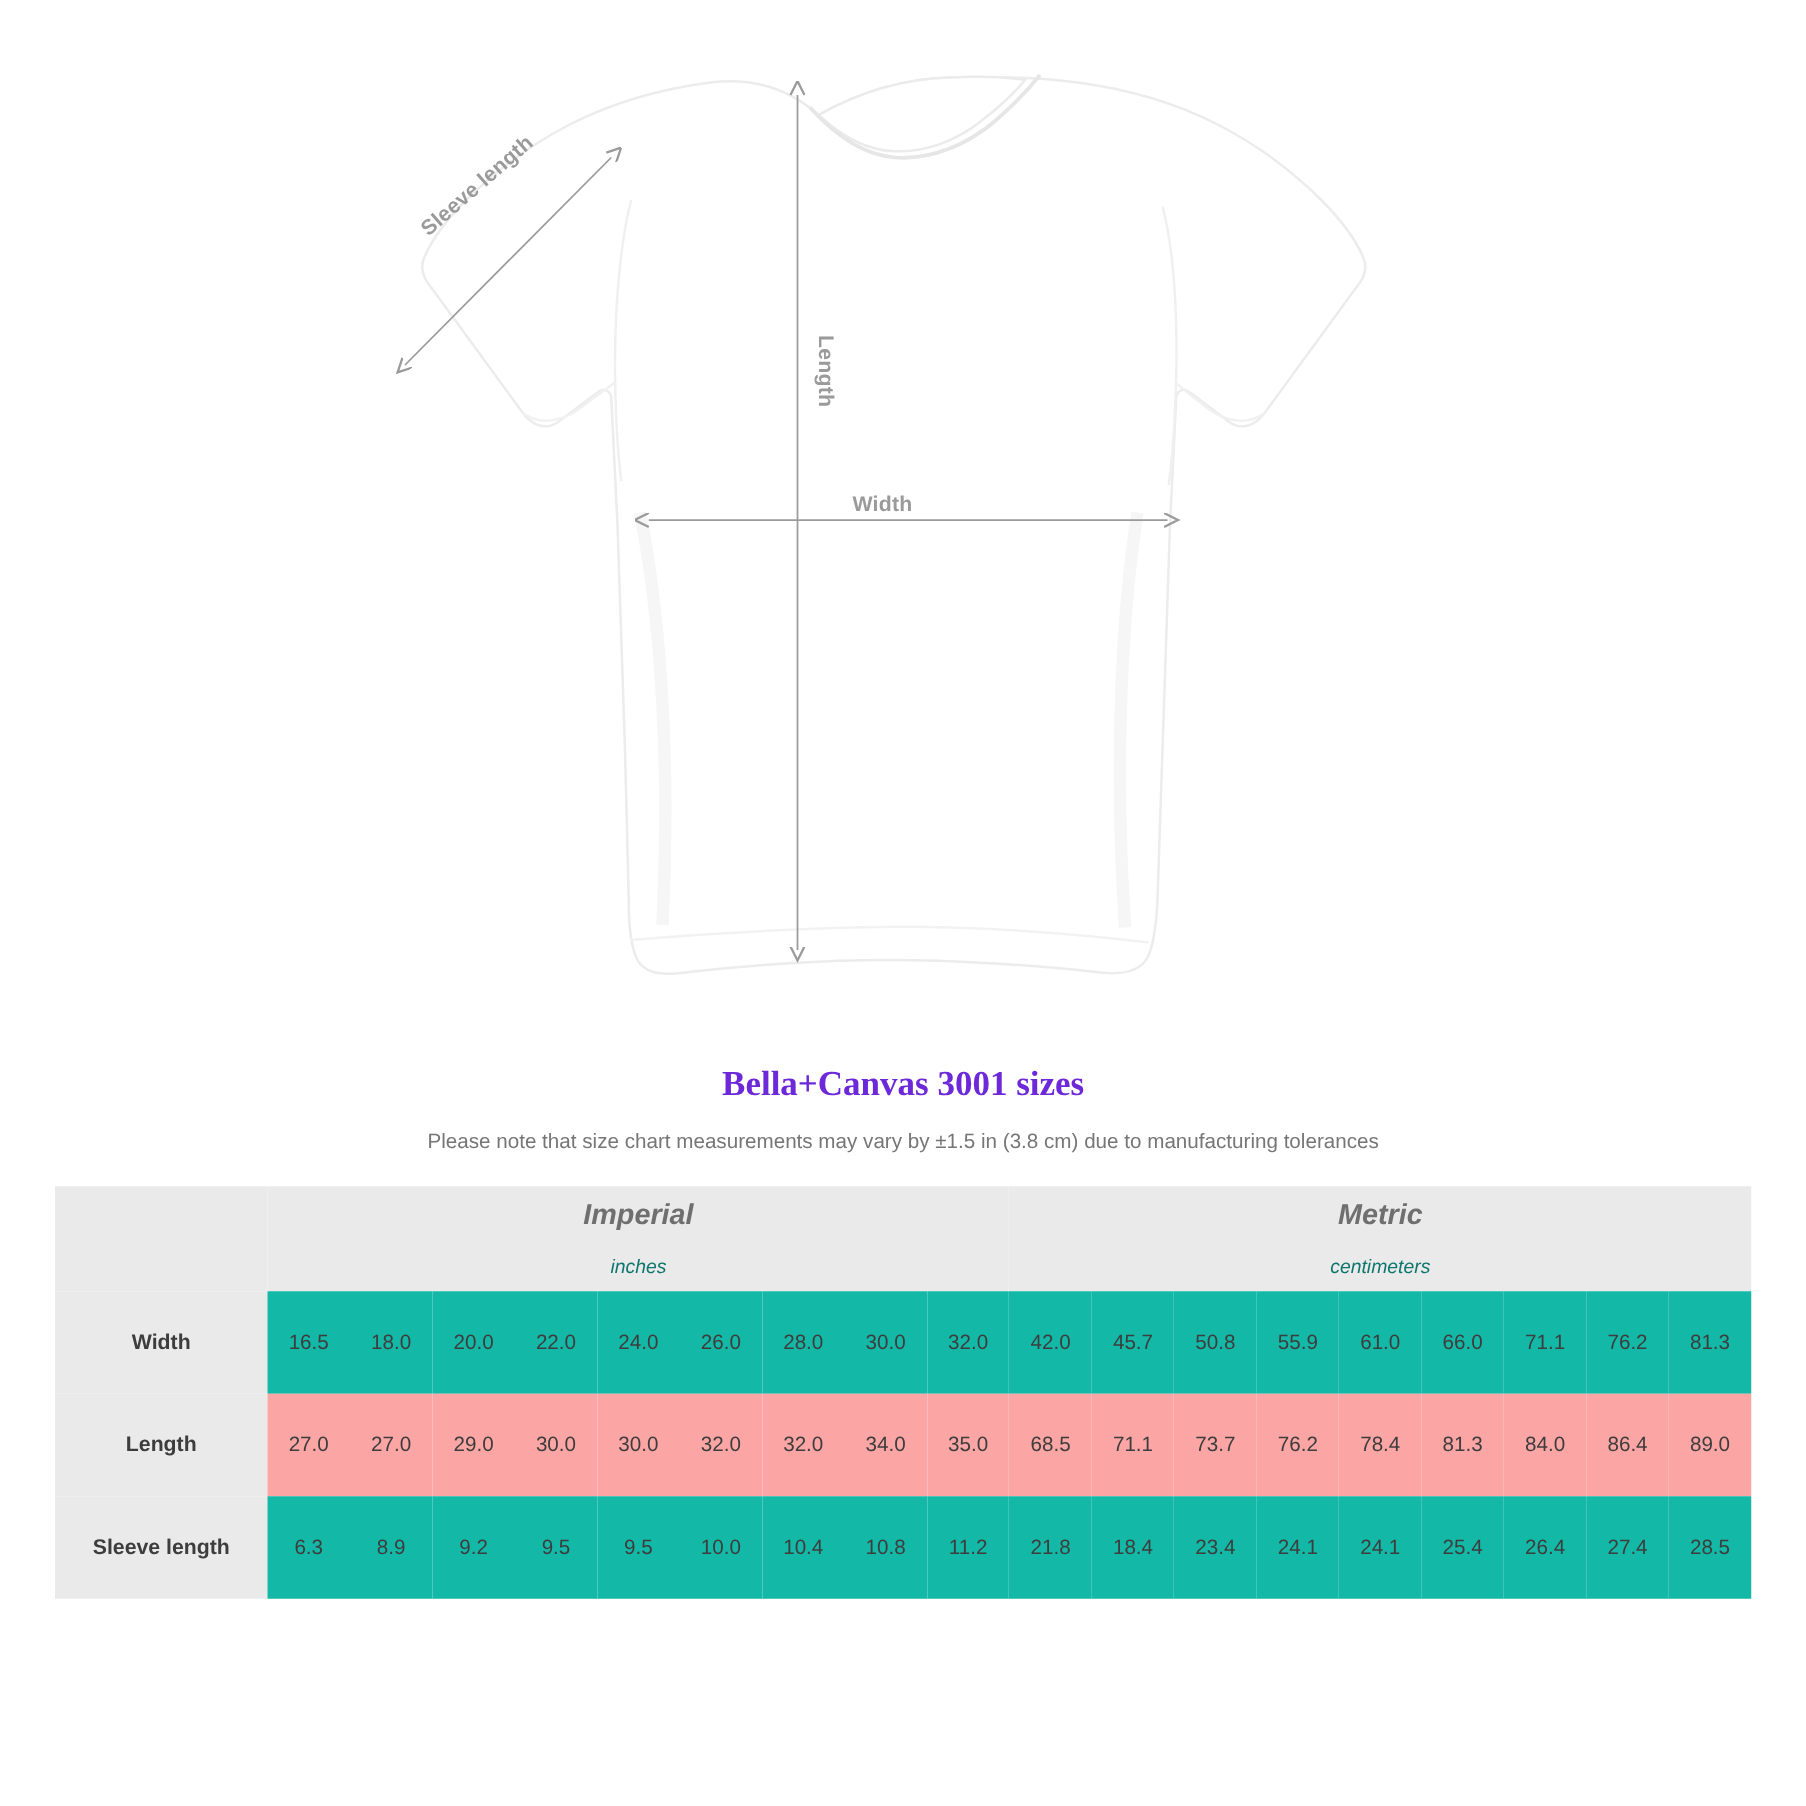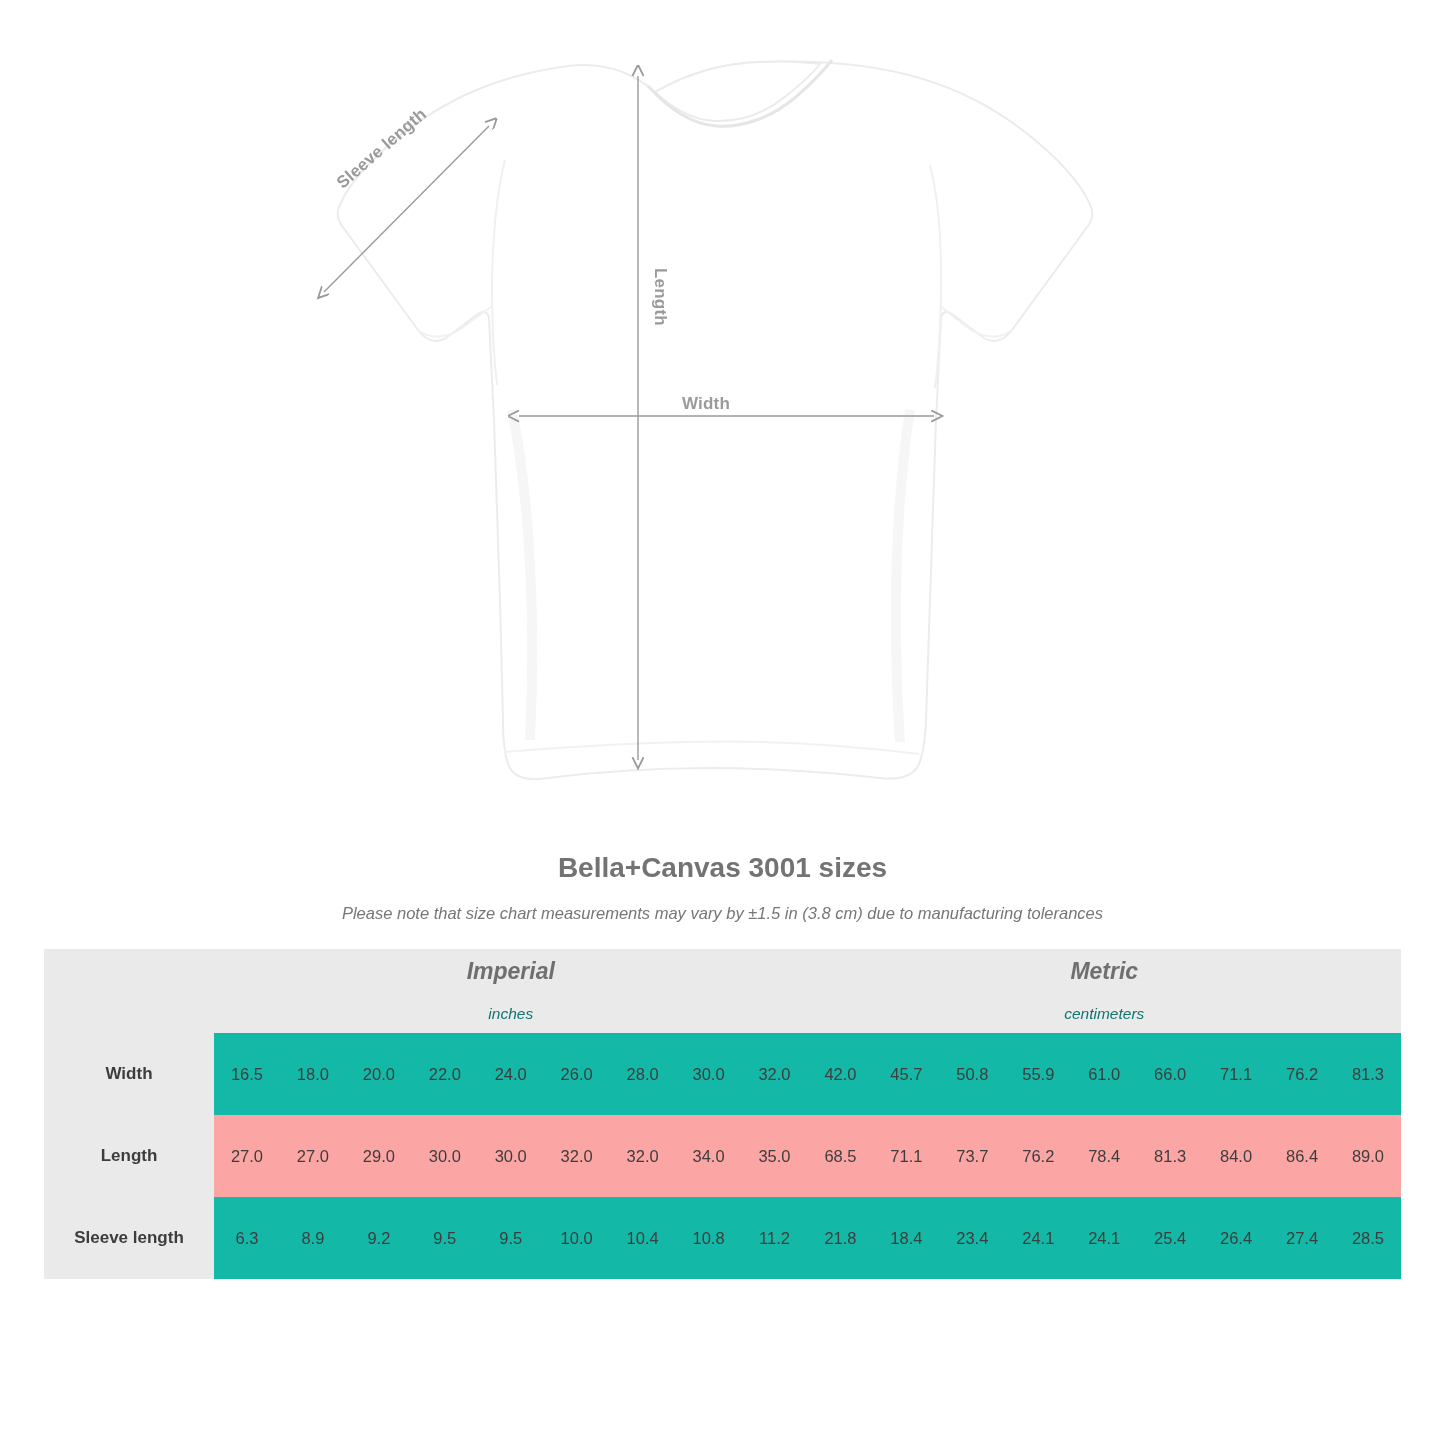--- a/index.html
+++ b/index.html
@@ -55,26 +55,26 @@
   }
 
   
   .title-block {
     text-align: center;
     margin-top: 22px;
   }
   .chart-title {
     font-size: 28px;
     font-weight: bold;
-    color: #737373;
+    color: #6d28d9;
     margin: 0;
+    font-family: Liberation Serif, serif;
   }
   .chart-note {
     font-size: 16.5px;
-    font-style: italic;
     color: #767676;
     margin: 20px 0 0 0;
   }
 
   
   .table-wrap {
     margin: 26px 44px 0 44px;
   }
   table.size-table {
     border-collapse: collapse;

